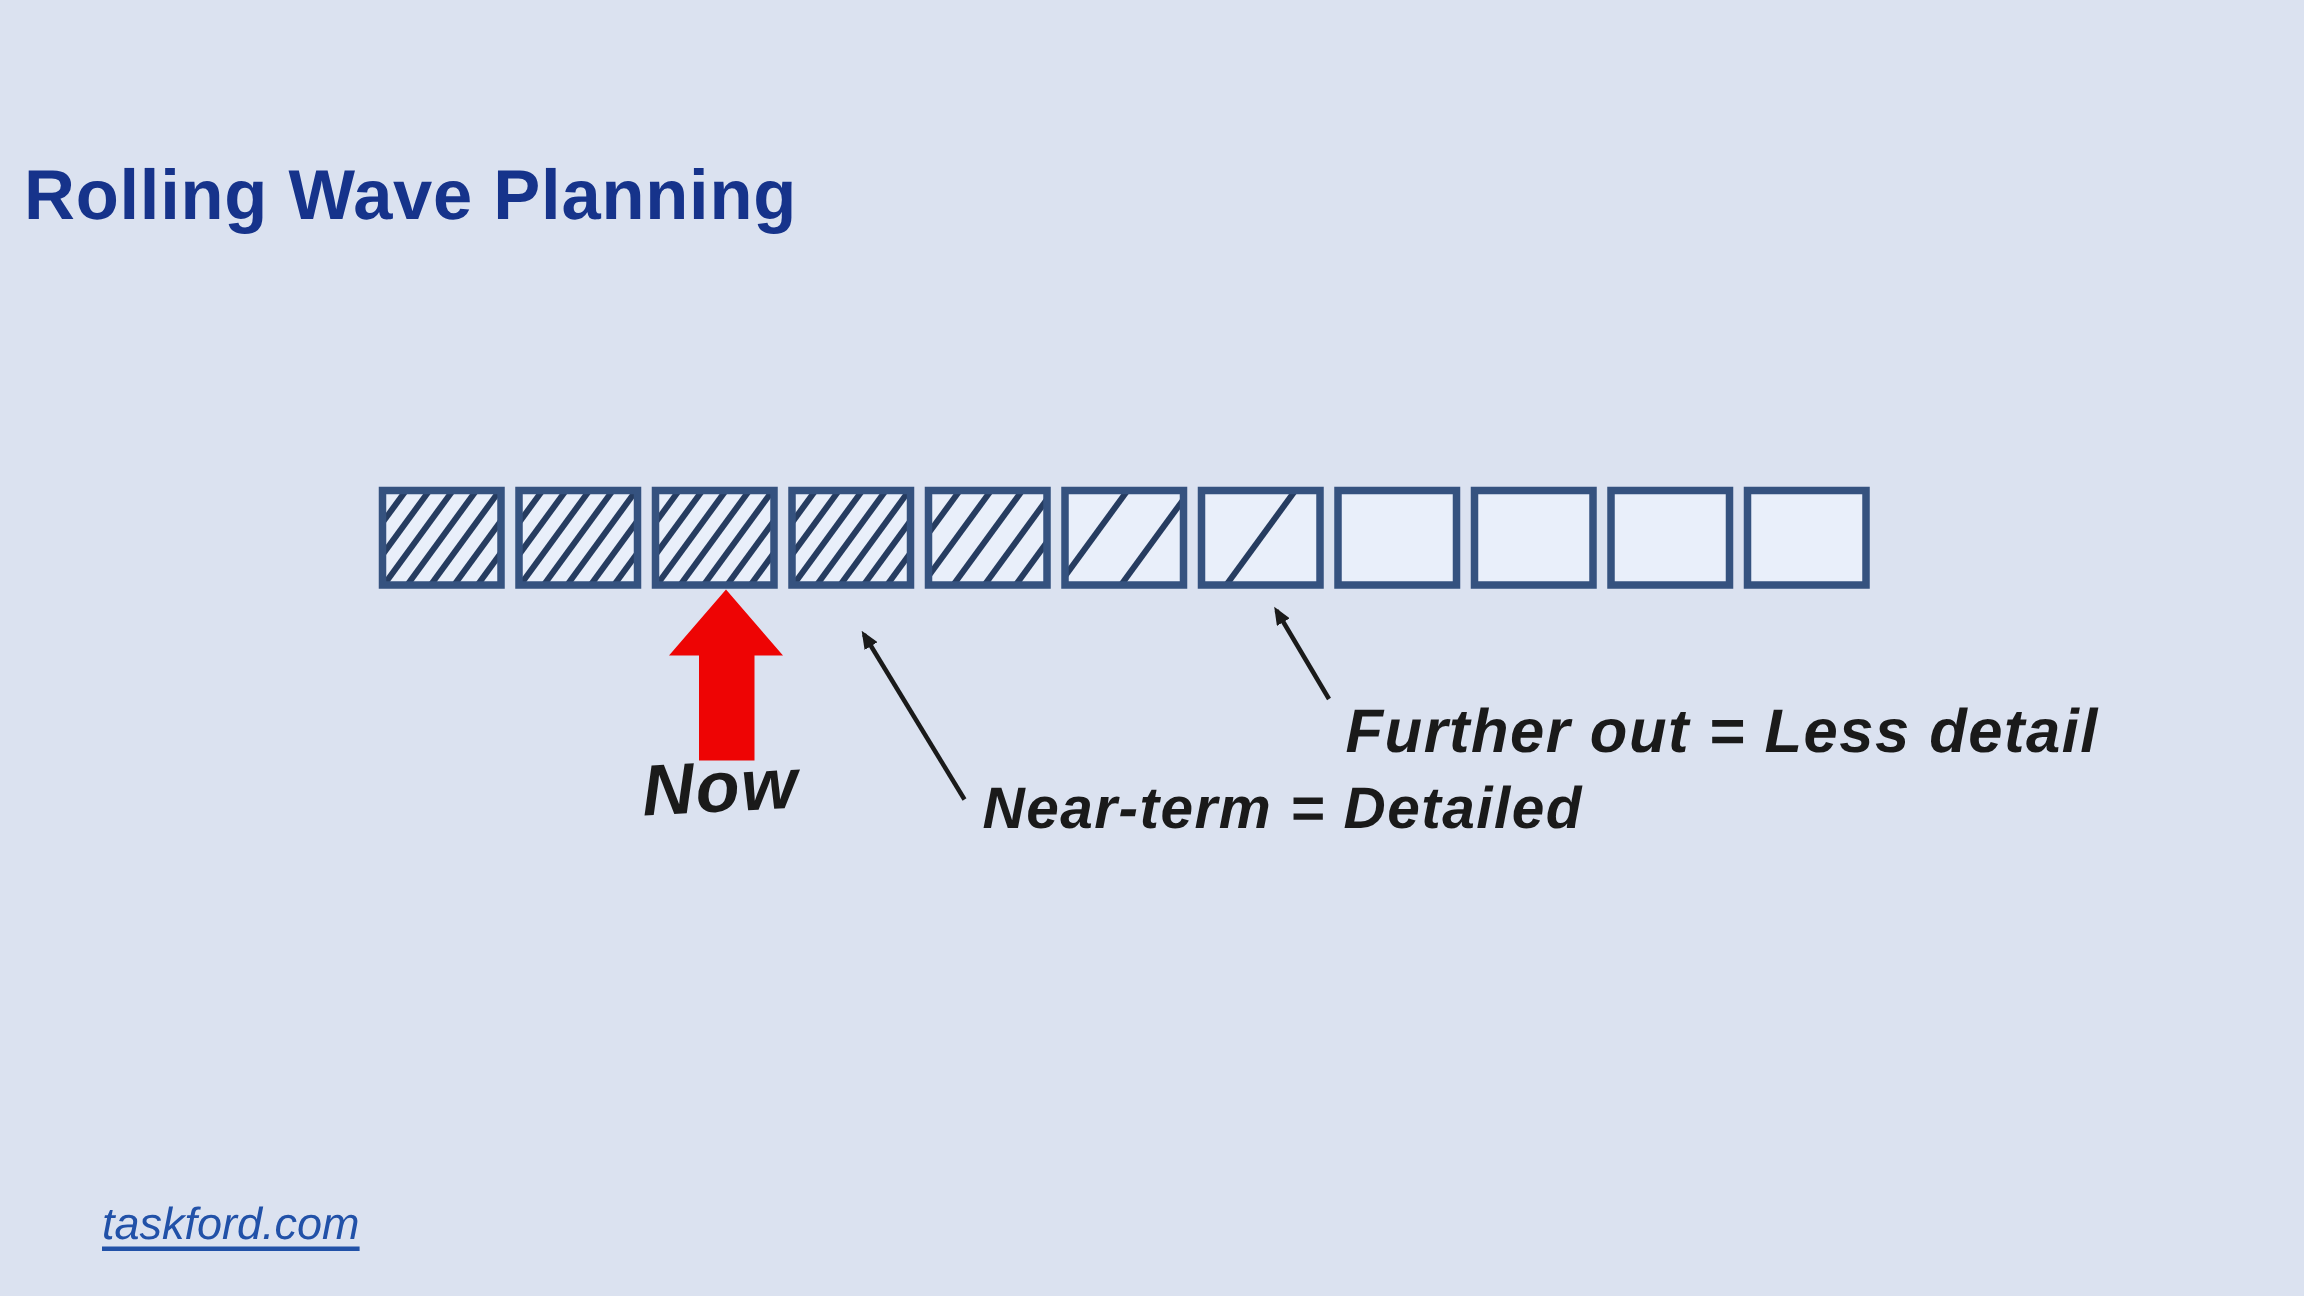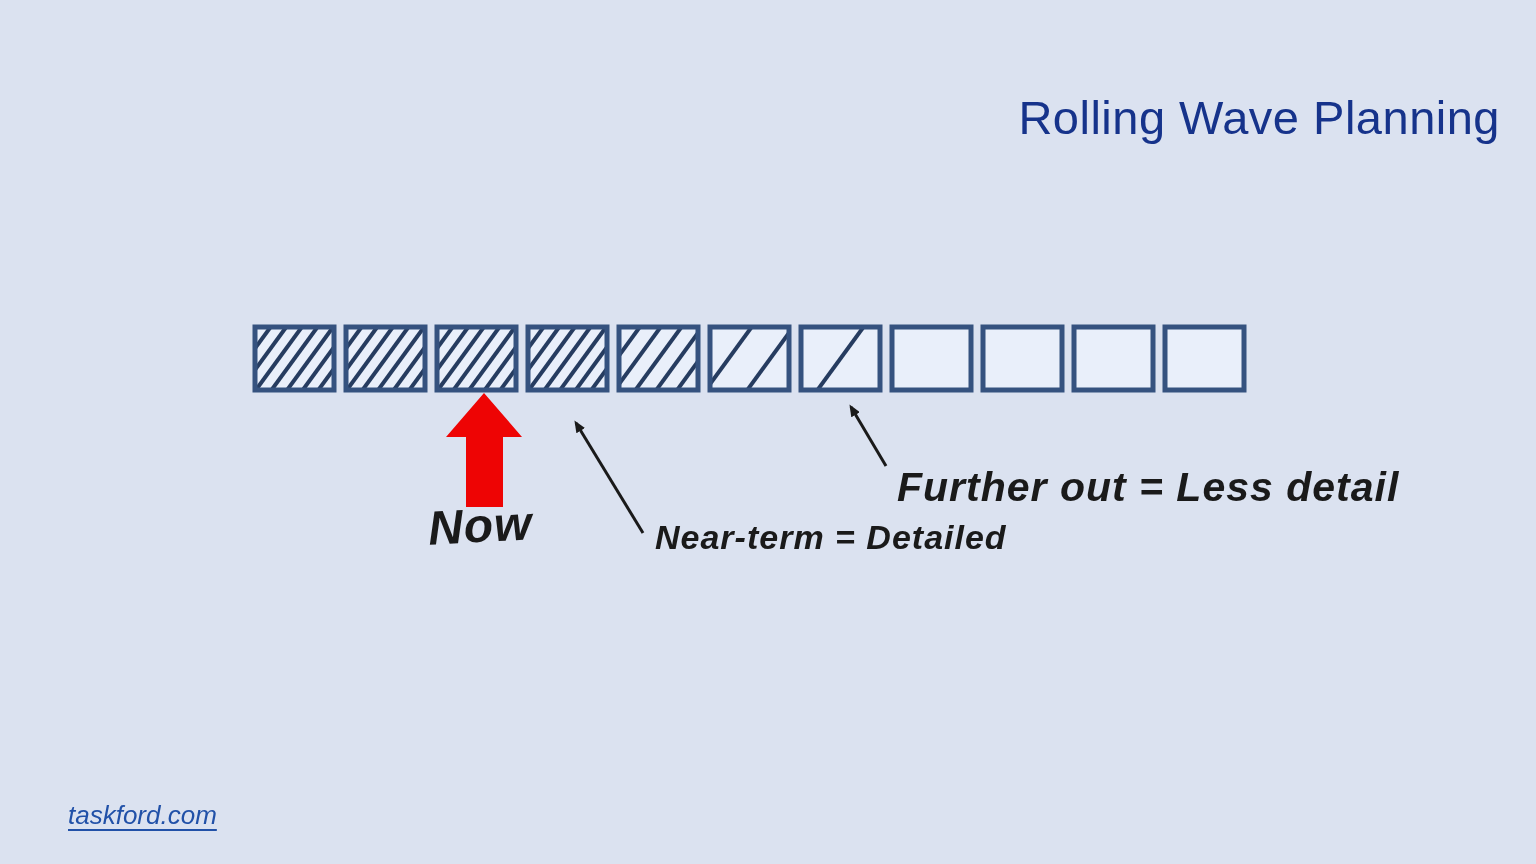--- a/index.html
+++ b/index.html
@@ -12,24 +12,24 @@
     width: 1536px;
     height: 864px;
     background: var(--background, #dbe2f0);
     overflow: hidden;
   }
   .title {
     position: absolute;
     left: 0;
     top: 86px;
     width: 1496px;
-    margin: 4px;
-    text-align: right;
+    margin: 16px;
+    text-align: left;
     font-size: 47px;
-    font-weight: 400;
+    font-weight: 700;
     letter-spacing: 0.5px;
     color: var(--title, #16338b);
   }
   .diagram {
     position: absolute;
     left: 0;
     top: 0;
     width: 1536px;
     height: 864px;
   }
@@ -43,40 +43,40 @@
   }
   .label-now {
     left: 428px;
     top: 498px;
     font-size: 48px;
     transform: rotate(-3deg);
   }
   .label-near {
     left: 655px;
     top: 518px;
-    font-size: 34px;
+    font-size: 39px;
   }
   .label-far {
     left: 897px;
     top: 464px;
     font-size: 41px;
   }
   .now-arrow {
     fill: var(--now-arrow, #ee0404);
   }
   .thin-arrow {
     stroke: var(--annotation, #2a2a2a);
     stroke-width: 3;
     fill: none;
   }
   .footer-link {
     position: absolute;
     left: 68px;
     top: 800px;
-    font-size: 26px;
+    font-size: 30px;
     font-style: italic;
     color: var(--link, #2151a8);
     text-decoration: underline;
     text-underline-offset: 5px;
     cursor: pointer;
   }
 </style>
 </head>
 <body>
 

